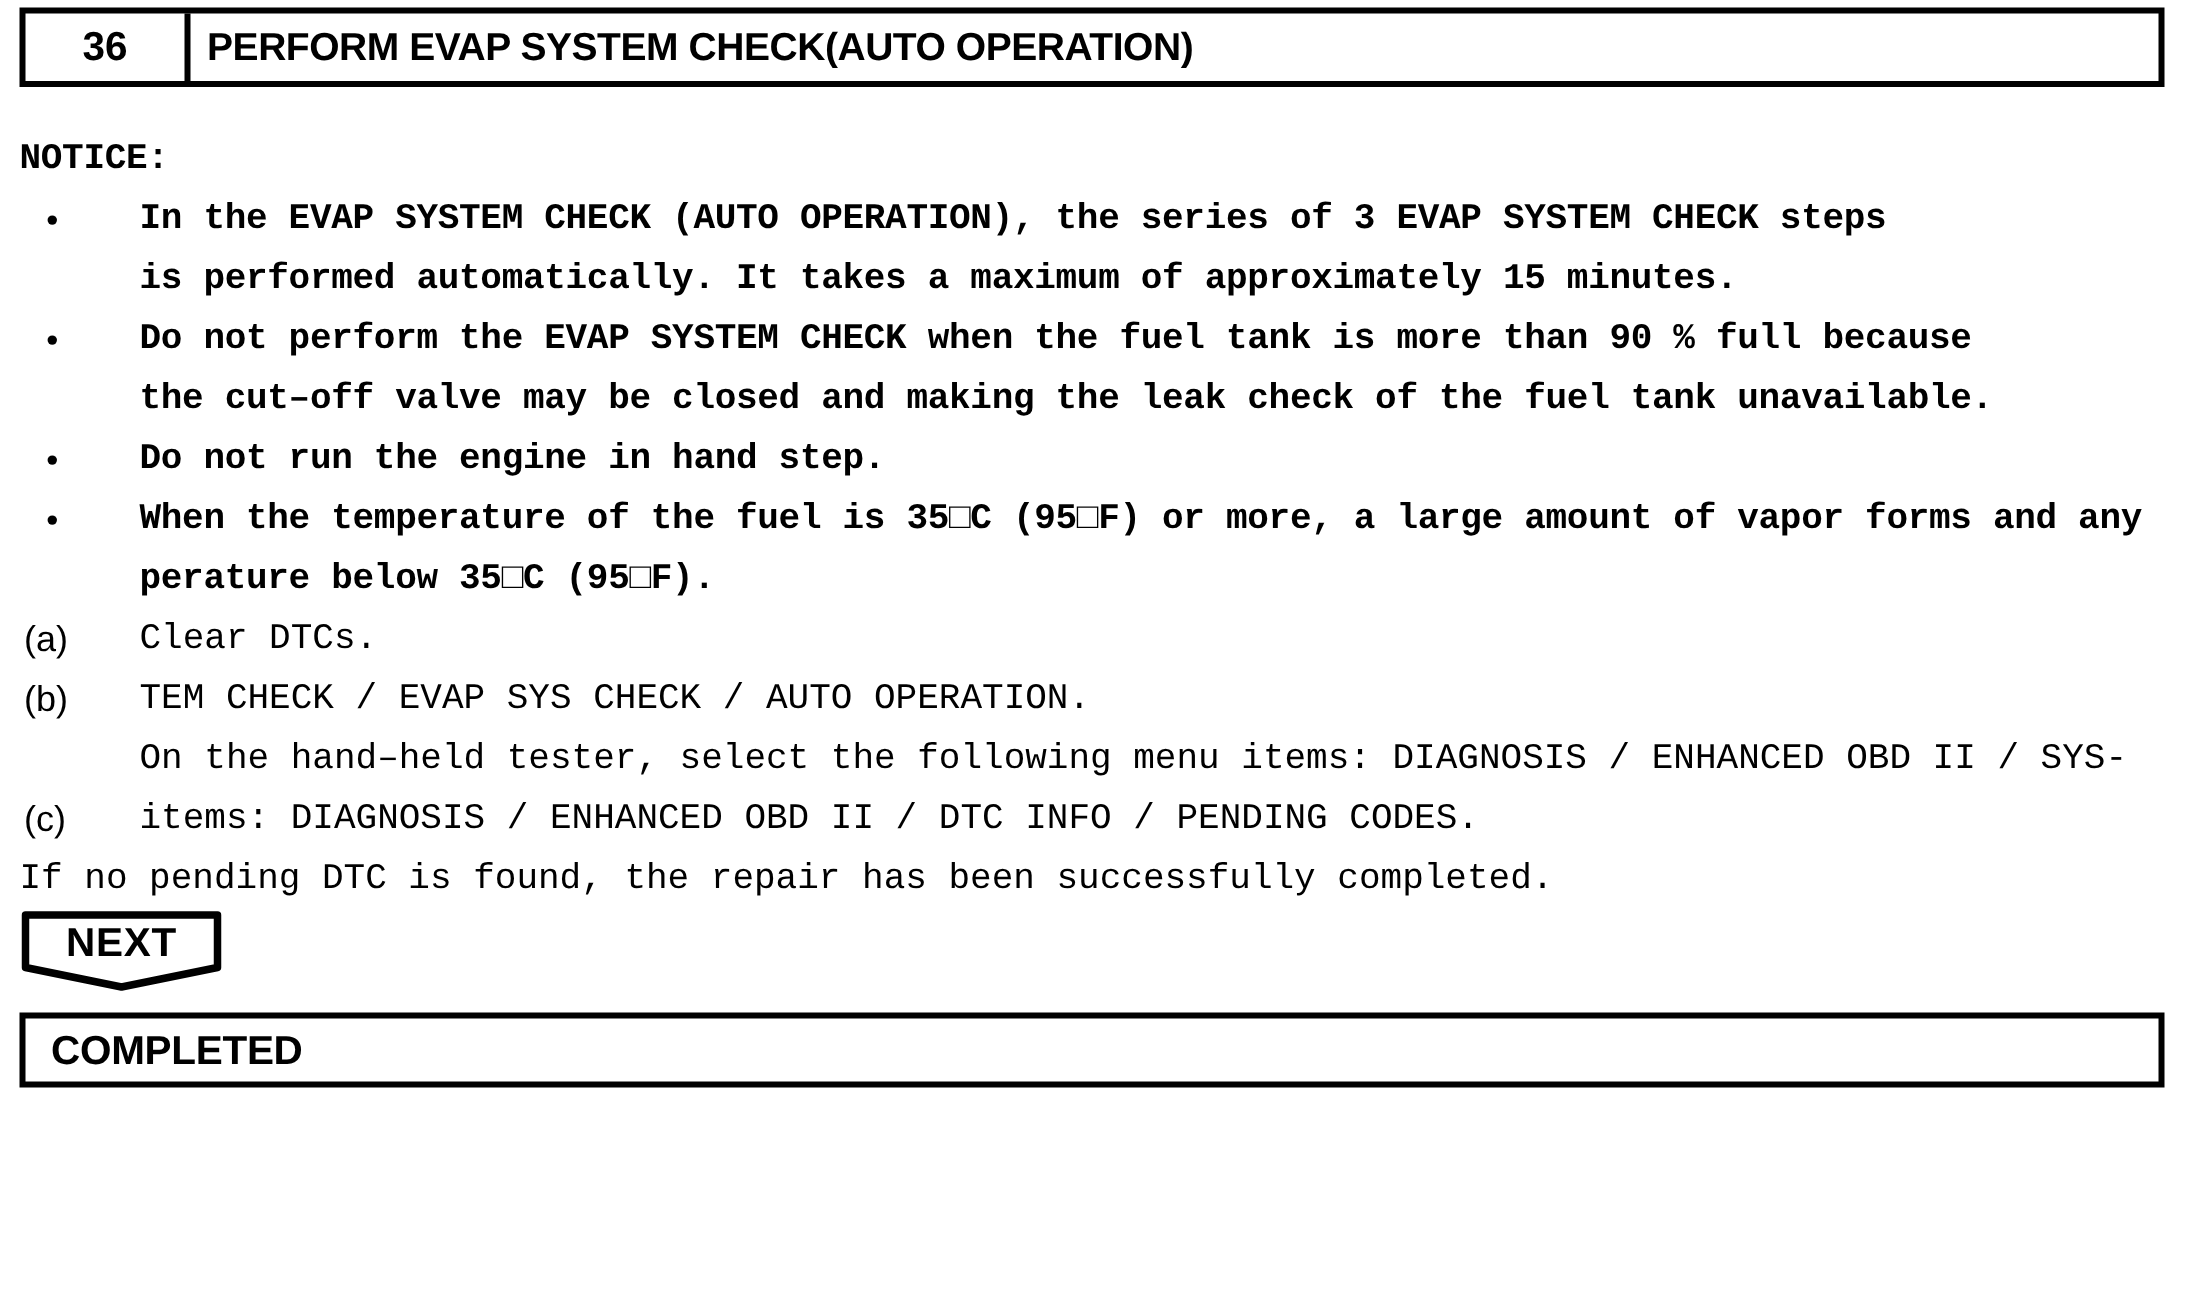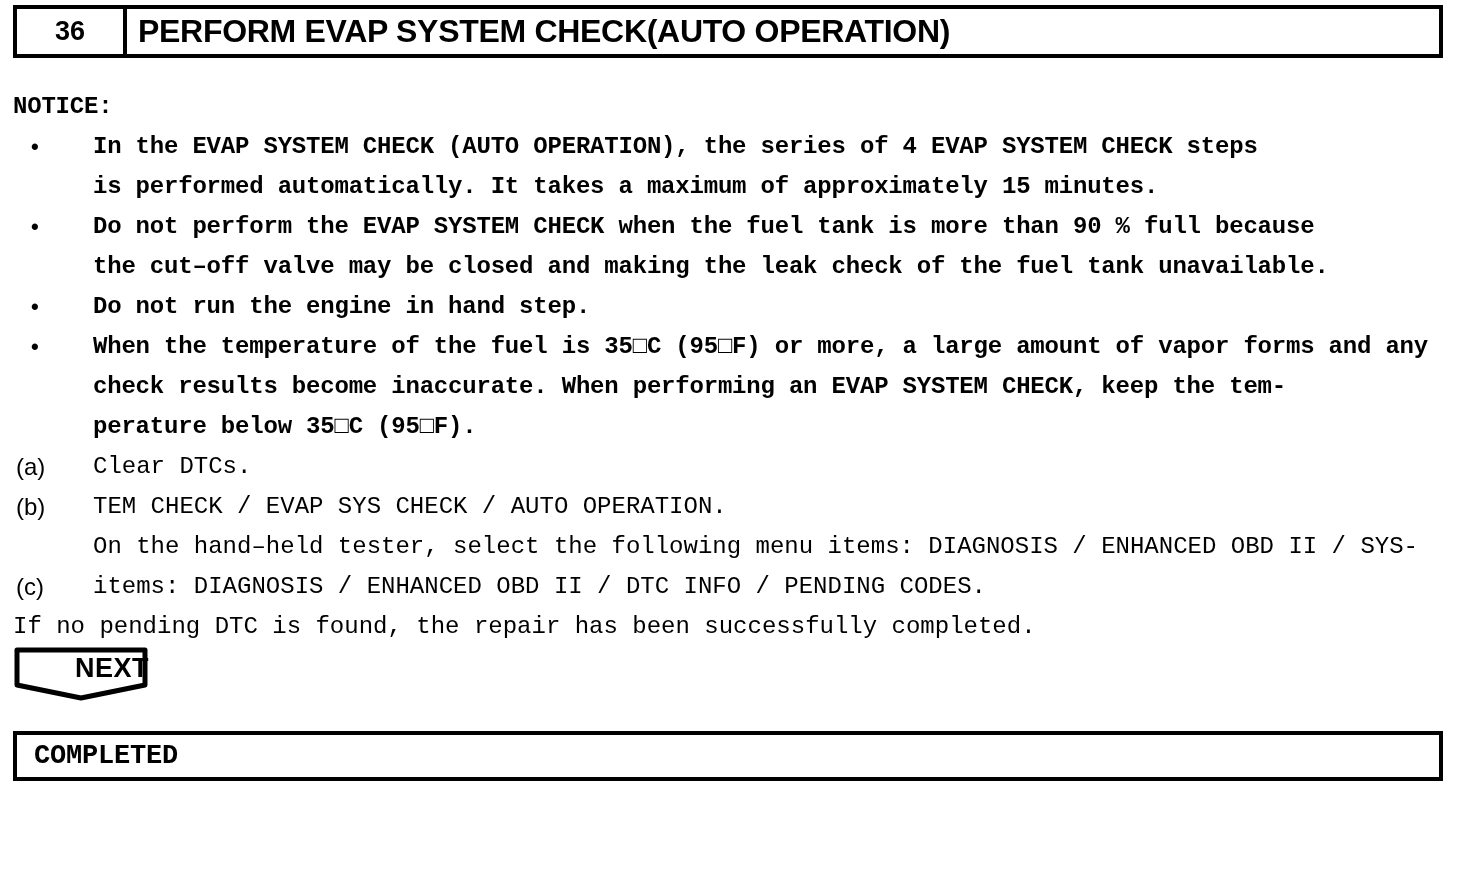--- a/index.html
+++ b/index.html
@@ -23,21 +23,21 @@
   .step-no {
     width: 110px;
     border-right: 4px solid #000;
     display: flex; align-items: center; justify-content: center;
     font-weight: bold; font-size: 27px;
   }
   .header-title {
     flex: 1;
     display: flex; align-items: center;
     padding-left: 11px;
-    font-weight: bold; font-size: 32px;
+    font-weight: bold; font-size: 26px;
     letter-spacing: -0.3px;
     white-space: nowrap; overflow: hidden;
   }
 
   
   .body-text { margin-top: 29px; }
   .line { height: 40px; line-height: 40px; white-space: nowrap; font-family: Liberation Mono, monospace; }
   .bold { font-weight: bold; letter-spacing: -0.2px; }
   .hang { position: relative; padding-left: 80px; }
   .hang .marker {
@@ -47,71 +47,69 @@
   .hang .step-label {
     position: absolute; left: 3px; top: 0;
     line-height: 40px; font-weight: normal;
   }
 
   
   .next-wrap { position: relative; width: 142px; height: 56px; }
   .next-wrap svg { position: absolute; left: 0; top: 0; }
   .next-label {
     position: absolute; left: 0; top: 2px; width: 136px;
-    text-align: right; line-height: 38px;
+    text-align: center; line-height: 38px;
     font-weight: bold; font-size: 27px; letter-spacing: 0.5px;
   }
 
   
   .completed-box {
-    margin-top: 28px;
+    margin-top: 12px;
     width: 1430px; height: 50px;
     border: 4px solid #000;
     display: flex; align-items: center;
     padding-left: 17px;
     font-weight: bold; font-size: 27px;
     letter-spacing: -0.2px;
-    font-family: Liberation Mono, monospace;
   }
 </style>
 </head>
 <body>
 
 <div class="page">
 
   <div class="header-box">
     <div class="step-no">36</div>
     <div class="header-title">PERFORM EVAP SYSTEM CHECK(AUTO OPERATION)</div>
   </div>
 
   <div class="body-text">
 
     <div class="line bold">NOTICE:</div>
 
     <div class="hang">
       <span class="marker">•</span>
-      <div class="line bold">In the EVAP SYSTEM CHECK (AUTO OPERATION), the series of 4 EVAP SYSTEM CHECK steps</div>
+      <div class="line bold">In the EVAP SYSTEM CHECK (AUTO OPERATION), the series of 3 EVAP SYSTEM CHECK steps</div>
       <div class="line bold">is performed automatically. It takes a maximum of approximately 15 minutes.</div>
     </div>
 
     <div class="hang">
       <span class="marker">•</span>
       <div class="line bold">Do not perform the EVAP SYSTEM CHECK when the fuel tank is more than 90 % full because</div>
       <div class="line bold">the cut–off valve may be closed and making the leak check of the fuel tank unavailable.</div>
     </div>
 
     <div class="hang">
       <span class="marker">•</span>
       <div class="line bold">Do not run the engine in hand step.</div>
     </div>
 
     <div class="hang">
       <span class="marker">•</span>
       <div class="line bold">When the temperature of the fuel is 35□C (95□F) or more, a large amount of vapor forms and any</div>
-      <div class="line bold">check results become inaccurate. When performing an EVAP SYSTEM CHECK, keep the tem-</div>
       <div class="line bold">perature below 35□C (95□F).</div>
     </div>
 
     <div class="hang">
       <span class="step-label">(a)</span>
       <div class="line">Clear DTCs.</div>
     </div>
 
     <div class="hang">
       <span class="step-label">(b)</span>

